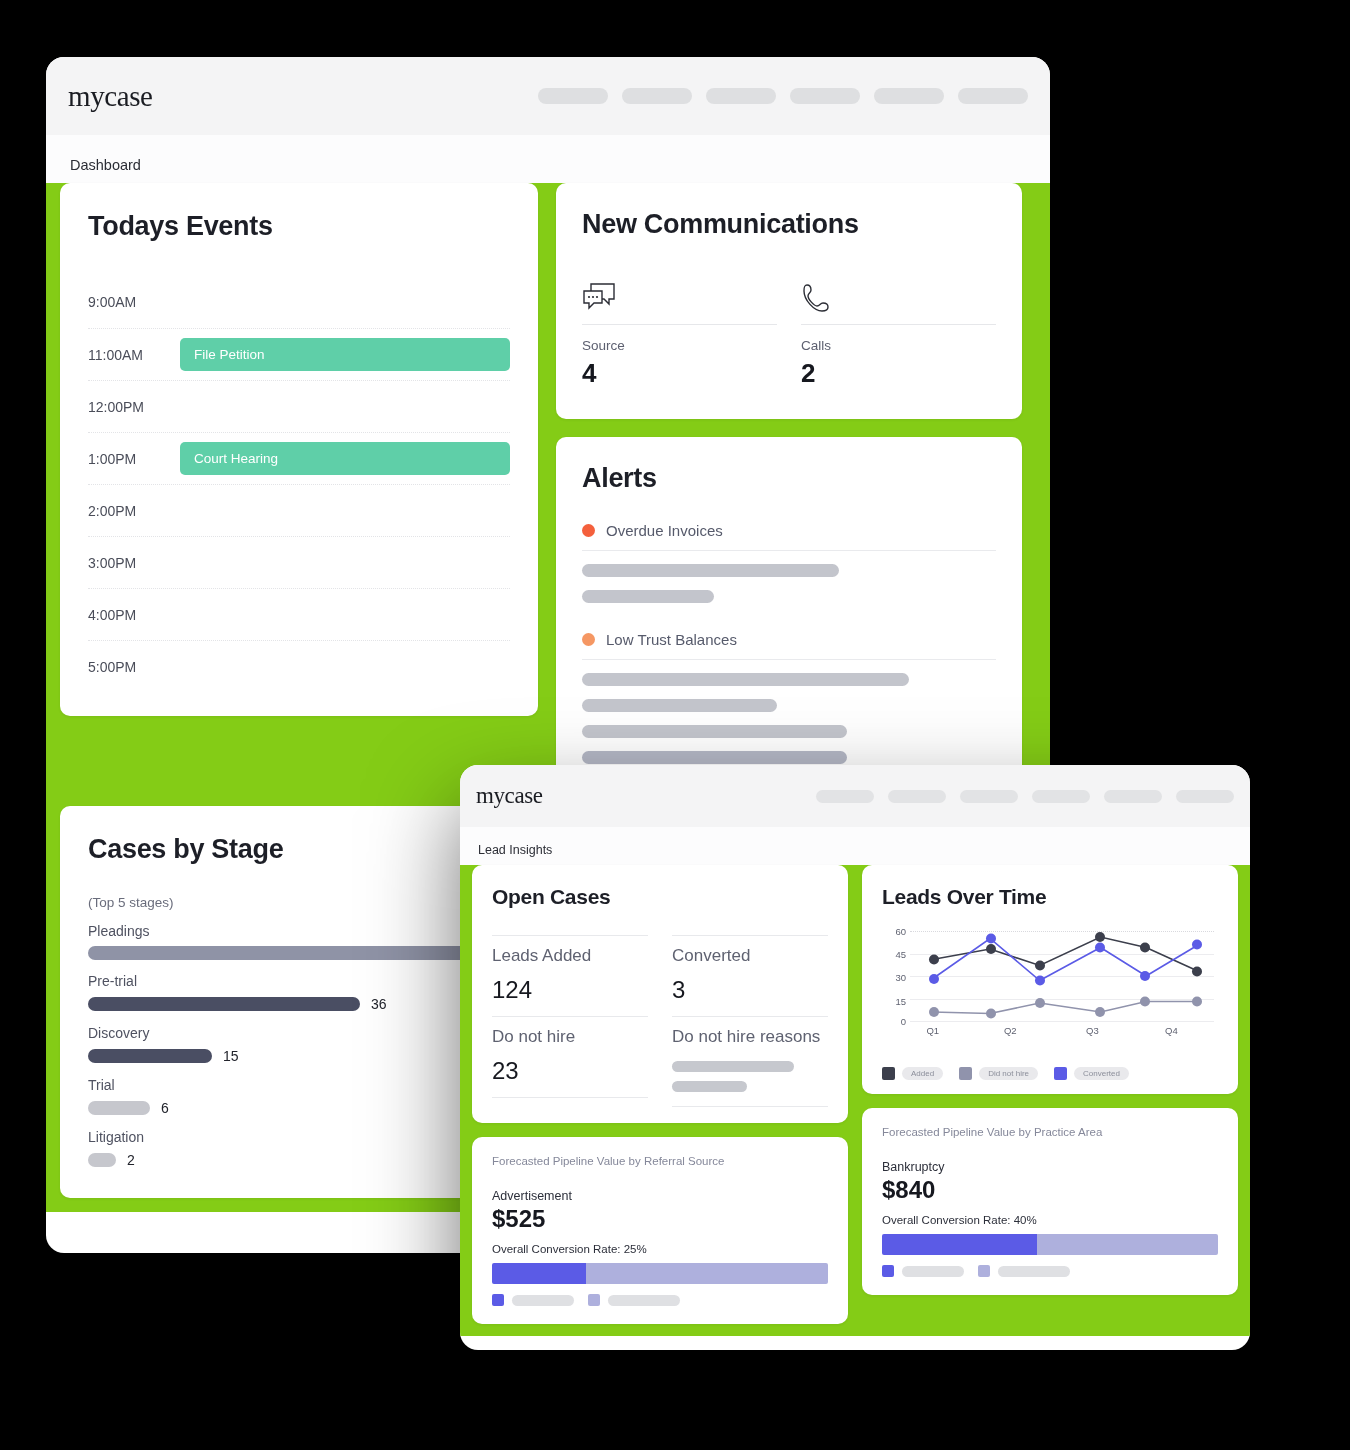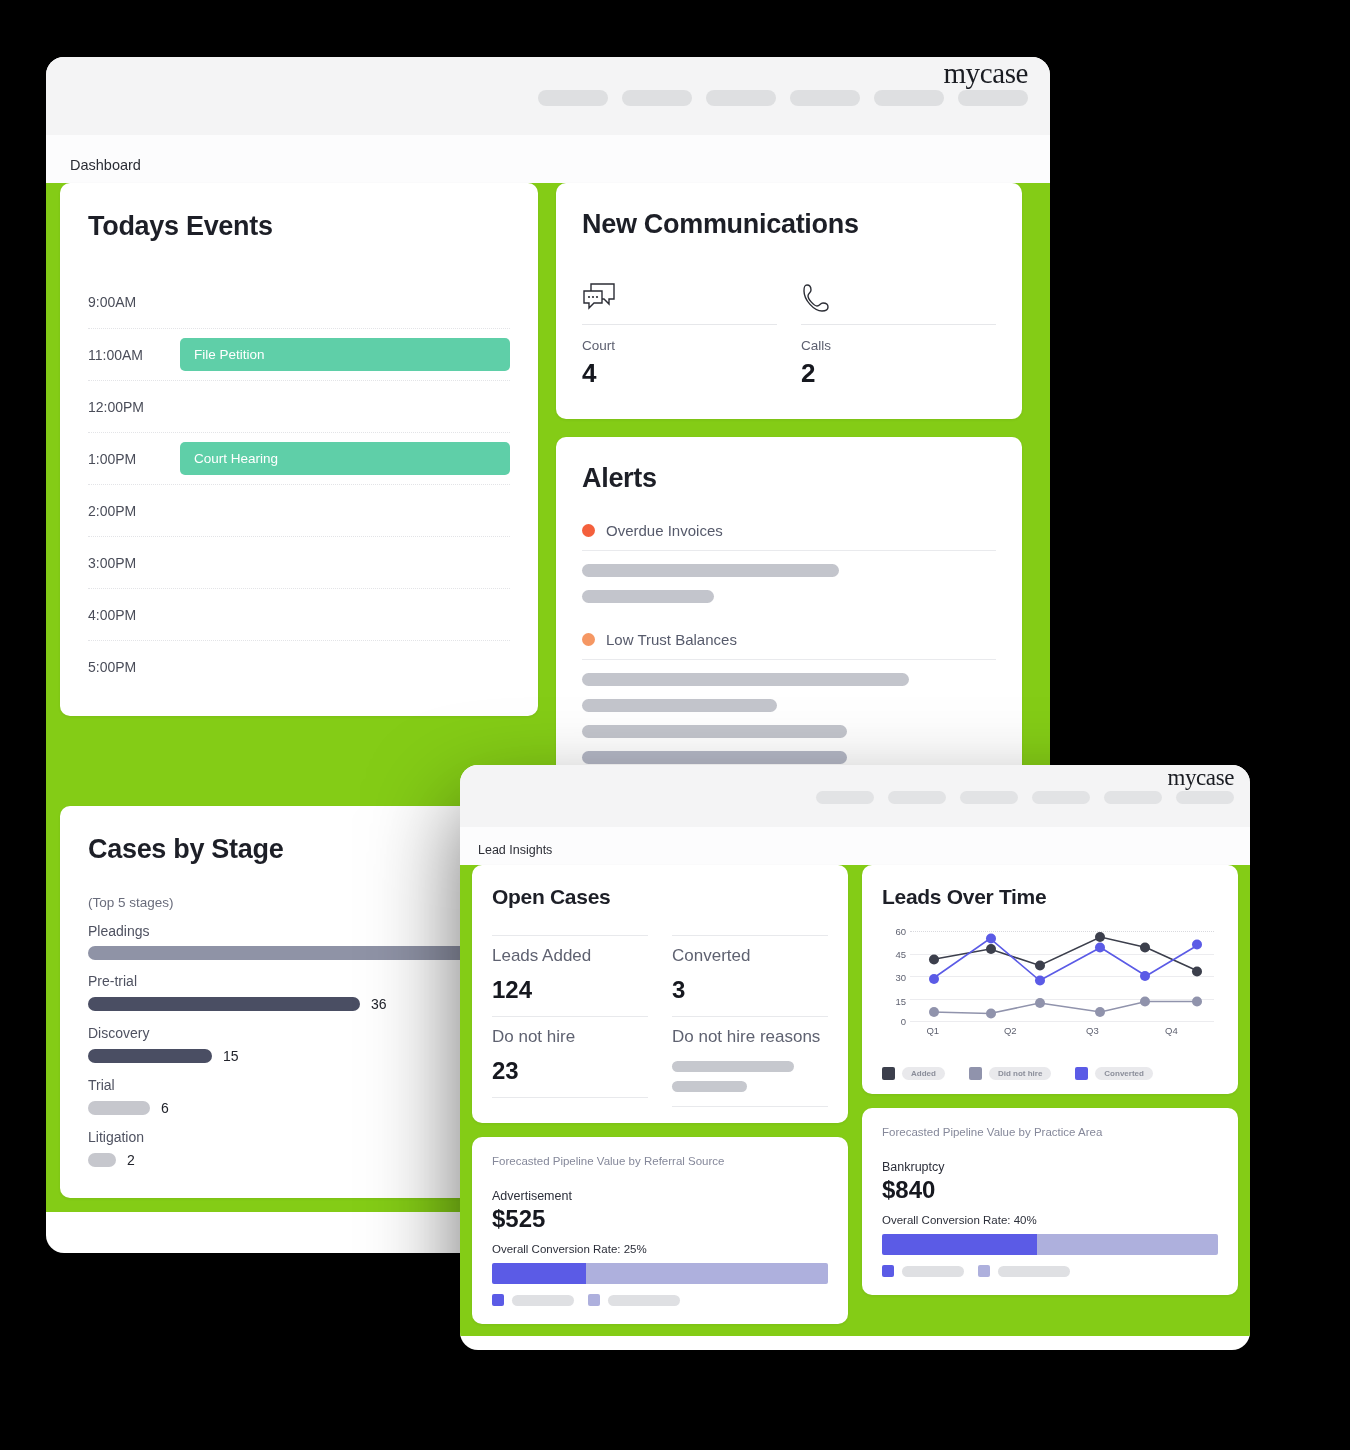--- a/index.html
+++ b/index.html
@@ -18,24 +18,23 @@
     border-radius: 18px;
     overflow: hidden;
     box-shadow: 0 40px 90px rgba(0,0,0,0.55);
   }
   .win-back { left: 46px; top: 57px; width: 1004px; height: 1196px; }
   .win-front { left: 460px; top: 765px; width: 790px; height: 585px; }
 
   .titlebar {
     height: 78px;
     background: #f4f4f5;
-    display: flex; align-items: flex-end;
+    display: flex; align-items: center;
     padding: 0 22px 0 22px;
     position: relative;
-    flex-direction: column;
   }
   .win-front .titlebar { height: 62px; padding: 0 16px; }
 
   .logo {
     font-family: "Liberation Serif", serif;
     font-size: 29px;
     letter-spacing: -0.4px;
     color: #1a1c22;
   }
   .win-front .logo { font-size: 23px; }
@@ -124,35 +123,35 @@
 
   
   .front-grid { display: flex; gap: 14px; }
   .front-col { flex: 1; }
 
   .opencases-card { padding: 20px 20px 16px 20px; }
   .oc-grid { display: flex; gap: 24px; margin-top: 26px; }
   .oc-col { flex: 1; }
   .oc-rule { border-bottom: 1px solid #e8e9ec; }
   .oc-label { font-size: 17px; color: #5f6271; margin-top: 10px; }
-  .oc-value { font-size: 24px; font-weight: 700; color: #16181f; margin-top: 10px; margin-bottom: 12px; }
+  .oc-value { font-size: 24px; font-weight: 400; color: #16181f; margin-top: 10px; margin-bottom: 12px; }
   .oc-skel { height: 11px; border-radius: 6px; background: #c6c8ce; margin-top: 9px; }
 
   
   .chart-card { padding: 20px 20px 14px 20px; }
   .chart-wrap { position: relative; margin-top: 22px; height: 112px; }
   .chart-plot { position: absolute; left: 28px; right: 4px; top: 0; bottom: 22px; }
   .gridline { position: absolute; left: 0; right: 0; border-top: 1px solid #ececef; }
   .gridline.top { border-top: 1px dotted #d9d9de; }
   .ytick {
     position: absolute; left: 0; width: 24px; text-align: right;
     font-size: 9.5px; color: #5f6271; transform: translateY(-50%);
   }
   .xtick { position: absolute; font-size: 9.5px; color: #5f6271; transform: translateX(-50%); }
-  .legend-row { display: flex; align-items: center; gap: 12px; margin-top: 24px; font-weight: bold; }
+  .legend-row { display: flex; align-items: center; gap: 4px; margin-top: 24px; }
   .legend-item { display: flex; align-items: center; gap: 7px; margin-right: 12px; }
   .legend-sw { width: 13px; height: 13px; border-radius: 2px; }
   .legend-chip {
     background: #e9e9ec; border-radius: 9px; padding: 2px 9px;
     font-size: 8px; color: #8b8e9a; white-space: nowrap;
   }
 
   
   .pipe-card { padding: 18px 20px 18px 20px; margin-top: 14px; }
   .pipe-title { font-size: 11.5px; color: #85889a; }
@@ -236,21 +235,21 @@
                 <div class="comm-icon">
                   <svg width="34" height="30" viewBox="0 0 34 30" fill="none" stroke="#2b2d35" stroke-width="1.4">
                     <path d="M9 2h23v15h-5v5l-5-5H9z"></path>
                     <path d="M2 9h18v12h-8l-5 5v-5H2z" fill="#fff"></path>
                     <circle cx="7" cy="15" r="1.1" fill="#2b2d35" stroke="none"></circle>
                     <circle cx="11" cy="15" r="1.1" fill="#2b2d35" stroke="none"></circle>
                     <circle cx="15" cy="15" r="1.1" fill="#2b2d35" stroke="none"></circle>
                   </svg>
                 </div>
                 <div class="comm-rule"></div>
-                <div class="comm-label">Court</div>
+                <div class="comm-label">Source</div>
                 <div class="comm-value">4</div>
               </div>
 
 
               <div class="comm-col">
                 <div class="comm-icon">
                   <svg width="34" height="30" viewBox="0 0 34 30" fill="none" stroke="#2b2d35" stroke-width="1.4" stroke-linecap="round">
                     <path d="M6 3c3 0 4 2 4 5 0 3-3 3-3 6s6 10 9 10 3-3 6-3c3 0 5 1 5 4s-3 4-6 4C13 29 3 18 3 9c0-3 0-6 3-6z"></path>
                   </svg>
                 </div>

